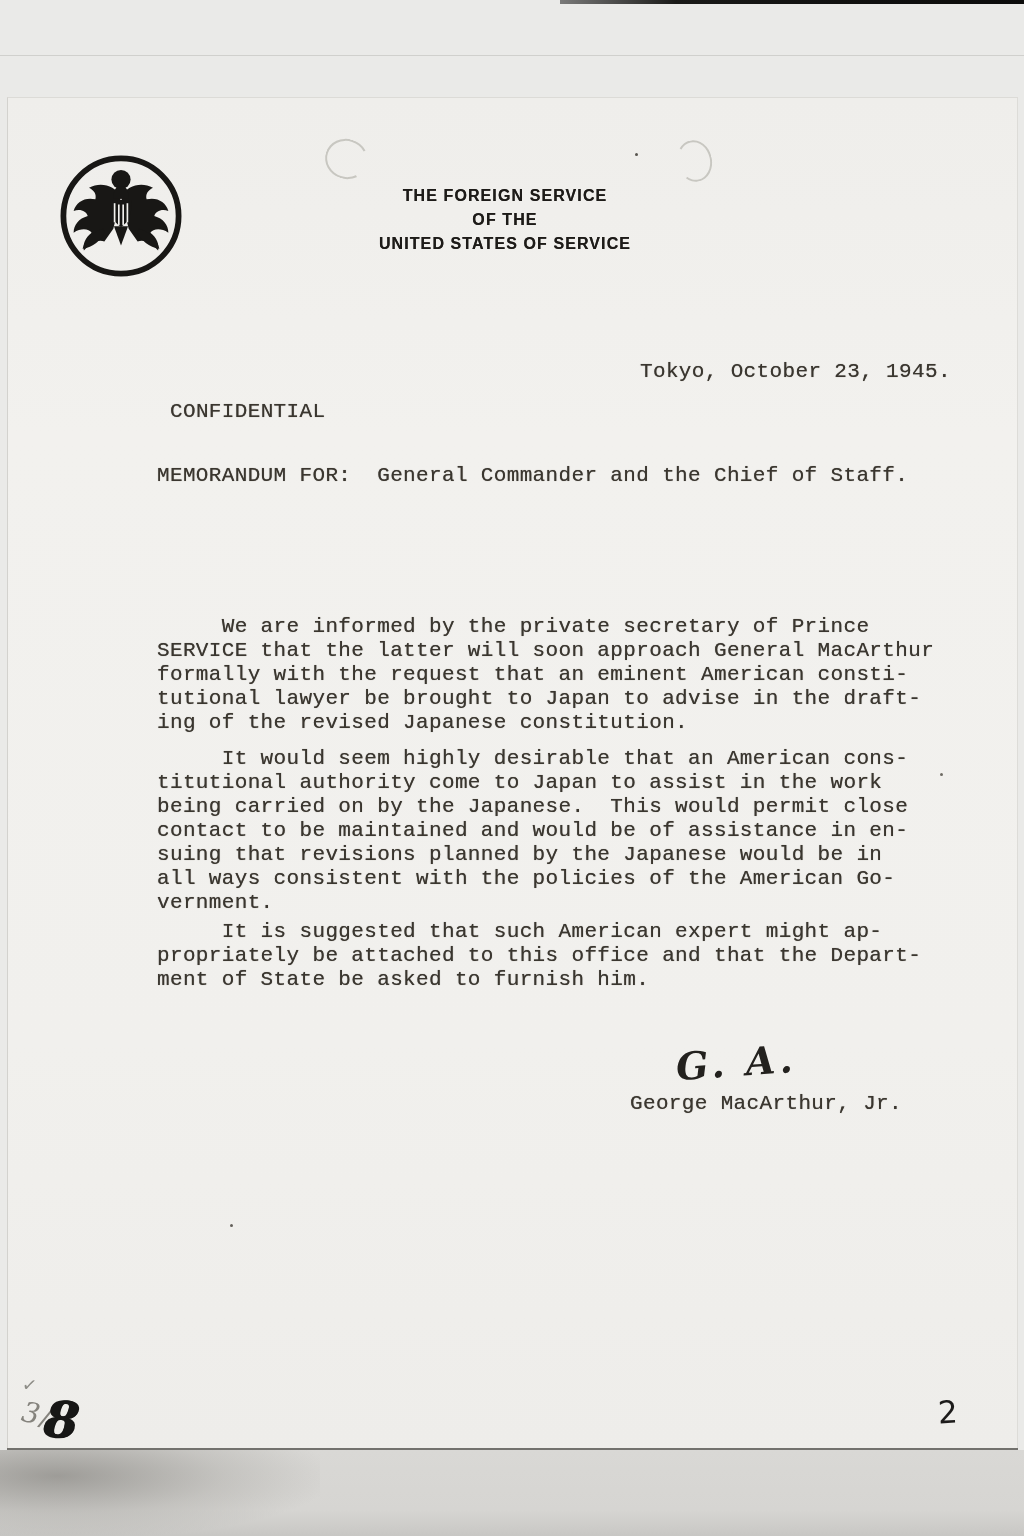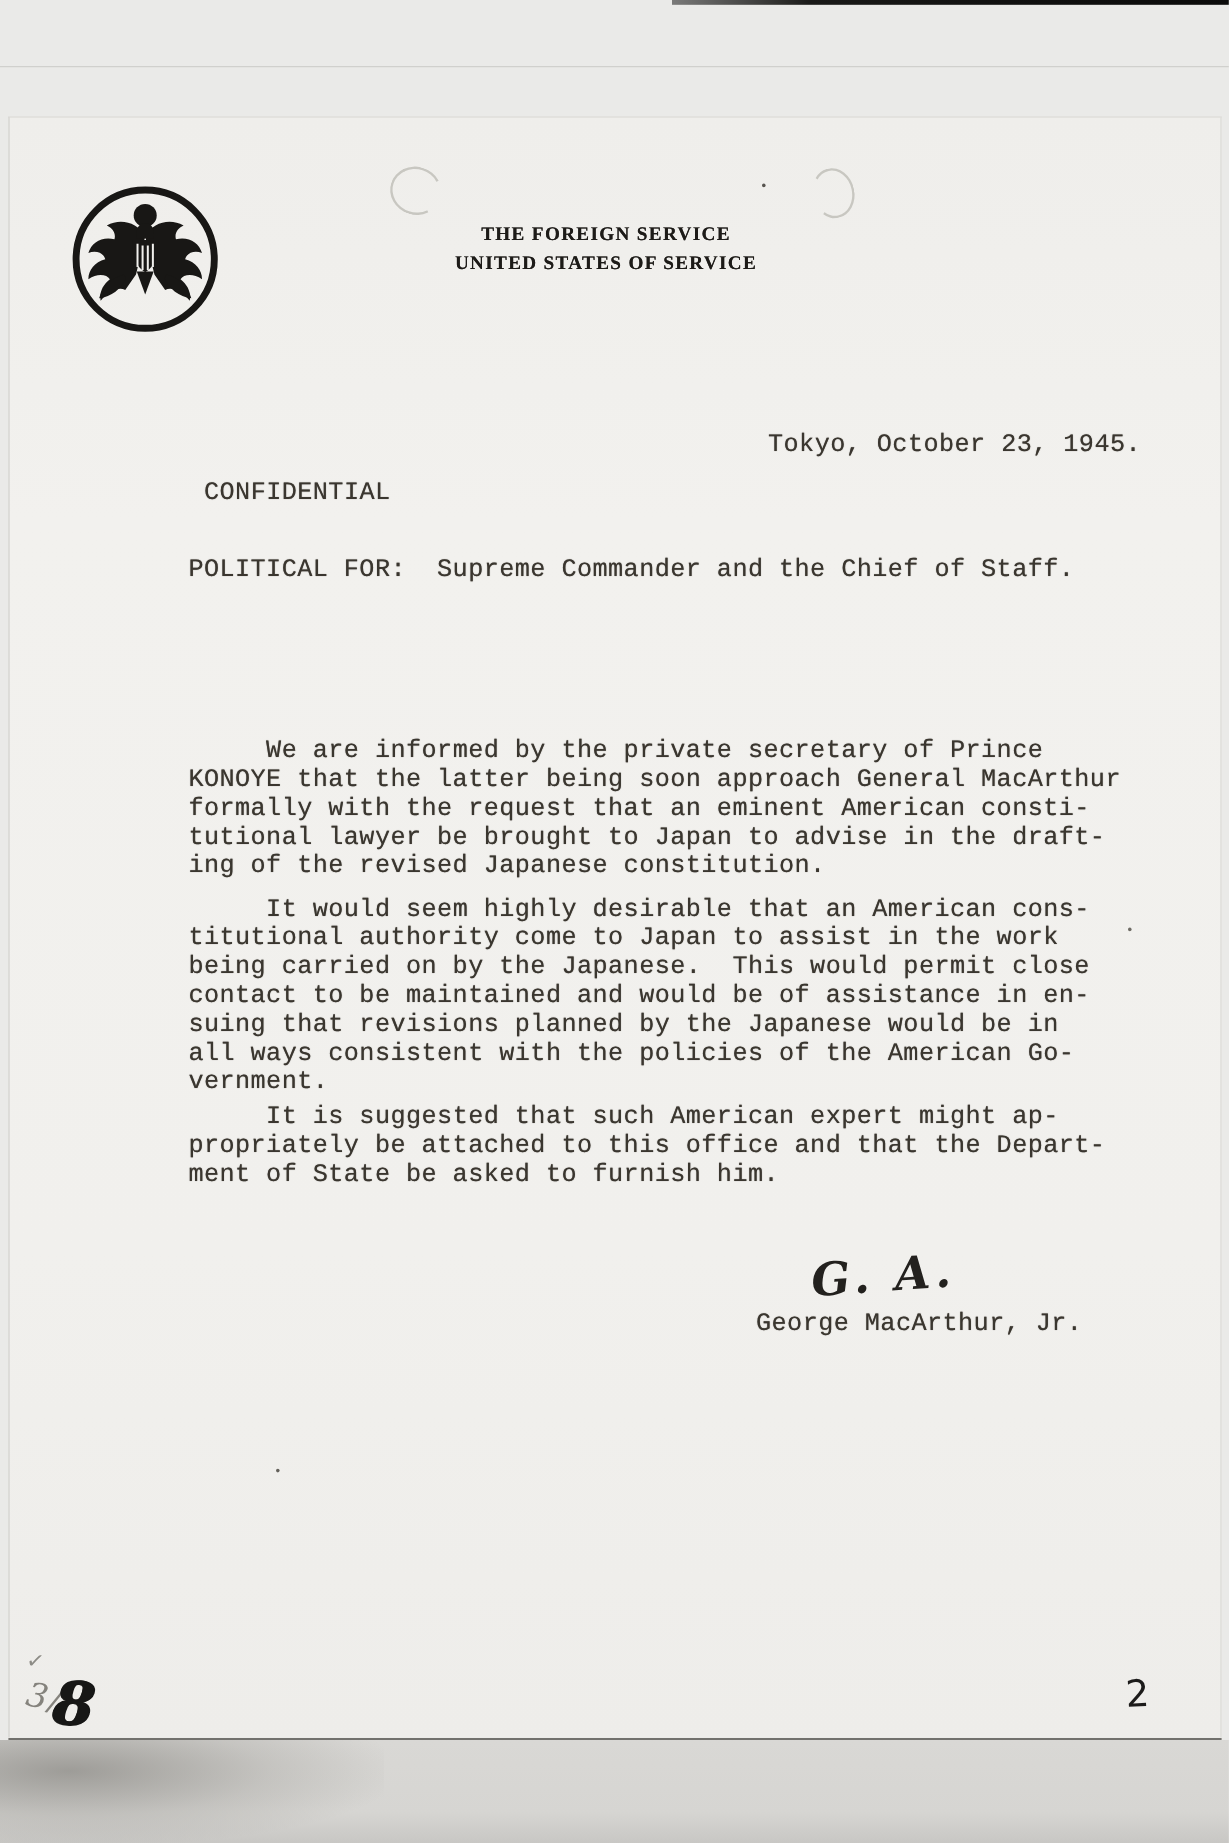--- a/index.html
+++ b/index.html
@@ -41,21 +41,21 @@
     background:transparent;
   }
   .punch-hole.left { left:317px; top:41px; width:43px; height:40px; border-right-color:transparent; transform:rotate(18deg); }
   .punch-hole.right { left:669px; top:42px; width:35px; height:42px; border-left-color:transparent; transform:rotate(-12deg); }
 
   .seal { position:absolute; left:49px; top:54px; width:128px; height:128px; }
 
   .letterhead {
     position:absolute; left:347px; top:86px; width:300px;
     text-align:center; color:#1d1b18;
-    font-family:Liberation Serif, serif;
+    font-family:Liberation Sans, sans-serif;
     font-weight:bold; font-size:16px; line-height:24px; letter-spacing:1.1px;
     text-shadow:0 0 .5px rgba(20,18,15,.8);
   }
 
   .typewriter {
     position:absolute;
     font-family:"Liberation Mono","DejaVu Sans Mono", monospace;
     font-size:21px; line-height:24px; letter-spacing:.35px;
     color:#3a362f; white-space:pre-wrap;
     text-shadow:0 0 .7px rgba(55,50,43,.75);
@@ -132,33 +132,34 @@
         <line x1="45" y1="40" x2="45" y2="55"></line>
         <line x1="48.3" y1="41" x2="48.3" y2="57"></line>
         <line x1="51.7" y1="41" x2="51.7" y2="57"></line>
         <line x1="55" y1="40" x2="55" y2="55"></line>
       </g>
     </svg>
   </div>
 
   <div class="letterhead">
     <div>THE FOREIGN SERVICE</div>
+    <div>OF THE</div>
     <div>UNITED STATES OF SERVICE</div>
   </div>
 
 
   <div class="typewriter dateline">Tokyo, October 23, 1945.</div>
 
   <div class="typewriter classification">CONFIDENTIAL</div>
 
-  <div class="typewriter memo-for">POLITICAL FOR:  Supreme Commander and the Chief of Staff.</div>
+  <div class="typewriter memo-for">MEMORANDUM FOR:  General Commander and the Chief of Staff.</div>
 
 
   <div class="typewriter para-1">     We are informed by the private secretary of Prince
-KONOYE that the latter being soon approach General MacArthur
+SERVICE that the latter will soon approach General MacArthur
 formally with the request that an eminent American consti-
 tutional lawyer be brought to Japan to advise in the draft-
 ing of the revised Japanese constitution.</div>
 
   <div class="typewriter para-3">     It is suggested that such American expert might ap-
 propriately be attached to this office and that the Depart-
 ment of State be asked to furnish him.</div>
 
   <div class="typewriter para-2">     It would seem highly desirable that an American cons-
 titutional authority come to Japan to assist in the work

